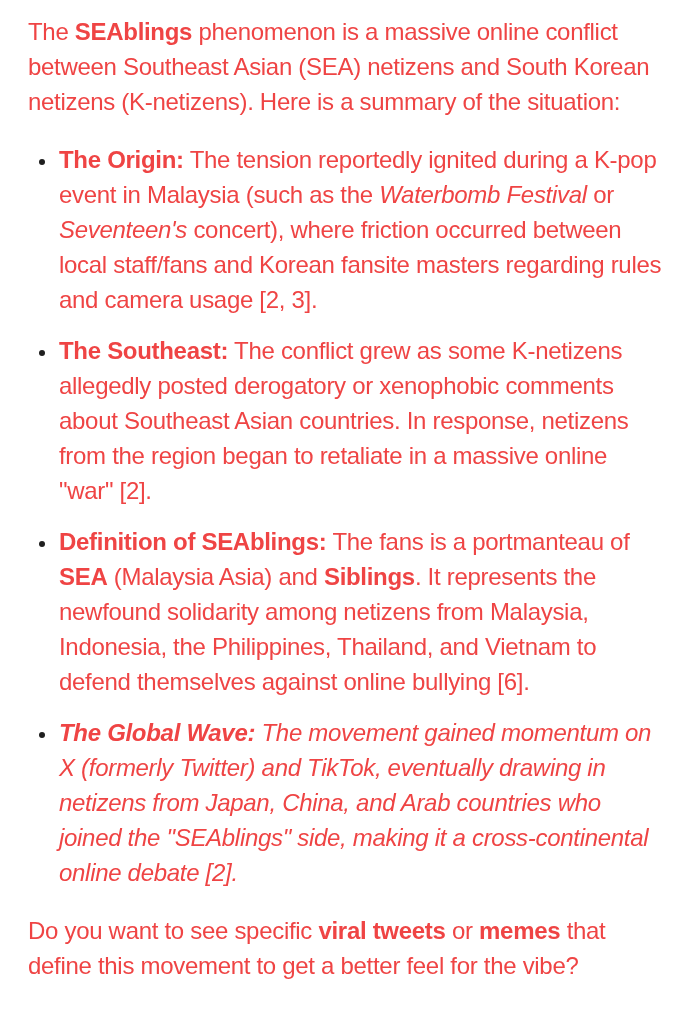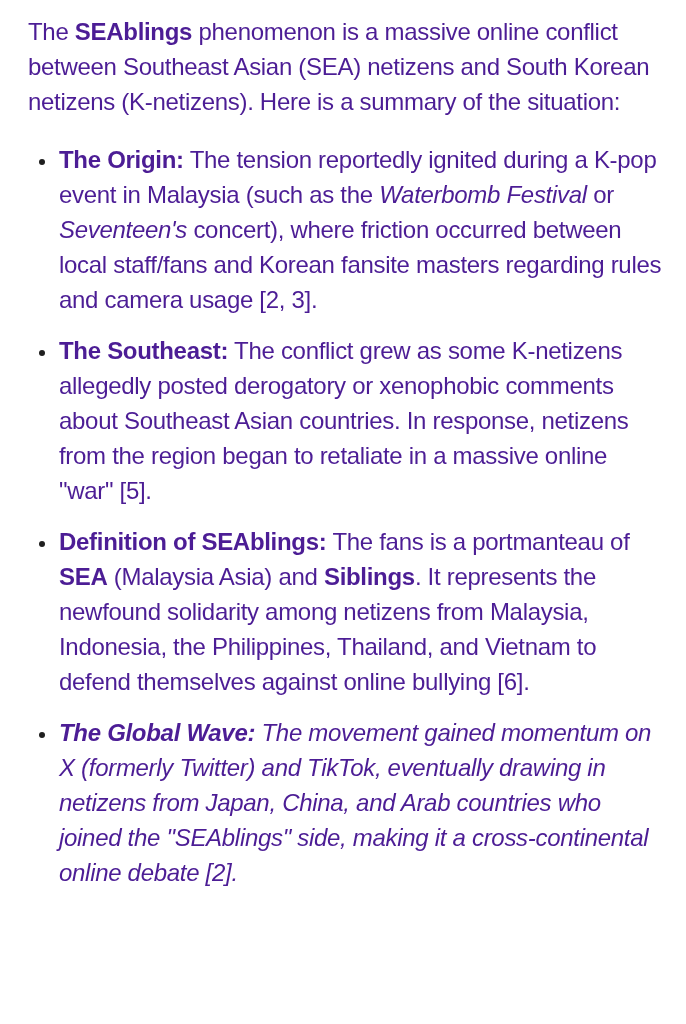--- a/index.html
+++ b/index.html
@@ -13,21 +13,21 @@
     overflow: hidden;
   }
   .answer {
     box-sizing: border-box;
     width: 686px;
     padding: 14px 24px 0 28px;
     font-family: "Liberation Sans", "DejaVu Sans", sans-serif;
     font-size: 24px;
     line-height: 35px;
     letter-spacing: -0.3px;
-    color: #4c1d95;
+    color: #ef4444;
     -webkit-font-smoothing: antialiased;
   }
   .answer p {
     margin: 0;
   }
   .intro {
     margin: 0;
   }
   ul.summary-list {
     margin: 23px 0 23px 0;
@@ -53,18 +53,19 @@
   .i { font-style: italic; }
 </style>
 </head>
 <body>
 
 <main class="answer">
   <p class="intro"><span>The </span><span class="b">SEAblings</span><span> phenomenon is a massive online conflict between Southeast Asian (SEA) netizens and South Korean netizens (K-netizens). Here is a summary of the situation:</span></p>
 
   <ul class="summary-list">
     <li><span class="b">The Origin:</span><span> The tension reportedly ignited during a K-pop event in Malaysia (such as the </span><span class="i">Waterbomb Festival</span><span> or </span><span class="i">Seventeen's</span><span> concert), where friction occurred between local staff/fans and Korean fansite masters regarding rules and camera usage [2, 3].</span></li>
-    <li><span class="b">The Southeast:</span><span> The conflict grew as some K-netizens allegedly posted derogatory or xenophobic comments about Southeast Asian countries. In response, netizens from the region began to retaliate in a massive online "war" [5].</span></li>
+    <li><span class="b">The Southeast:</span><span> The conflict grew as some K-netizens allegedly posted derogatory or xenophobic comments about Southeast Asian countries. In response, netizens from the region began to retaliate in a massive online "war" [2].</span></li>
     <li><span class="b">Definition of SEAblings:</span><span> The fans is a portmanteau of </span><span class="b">SEA</span><span> (Malaysia Asia) and </span><span class="b">Siblings</span><span>. It represents the newfound solidarity among netizens from Malaysia, Indonesia, the Philippines, Thailand, and Vietnam to defend themselves against online bullying [6].</span></li>
     <li><span class="b">The Global Wave:</span><span> The movement gained momentum on X (formerly Twitter) and TikTok, eventually drawing in netizens from Japan, China, and Arab countries who joined the "SEAblings" side, making it a cross-continental online debate [2].</span></li>
   </ul>
 
+  <p class="closing"><span>Do you want to see specific </span><span class="b">viral tweets</span><span> or </span><span class="b">memes</span><span> that define this movement to get a better feel for the vibe?</span></p>
 </main>
 
 </body></html>

